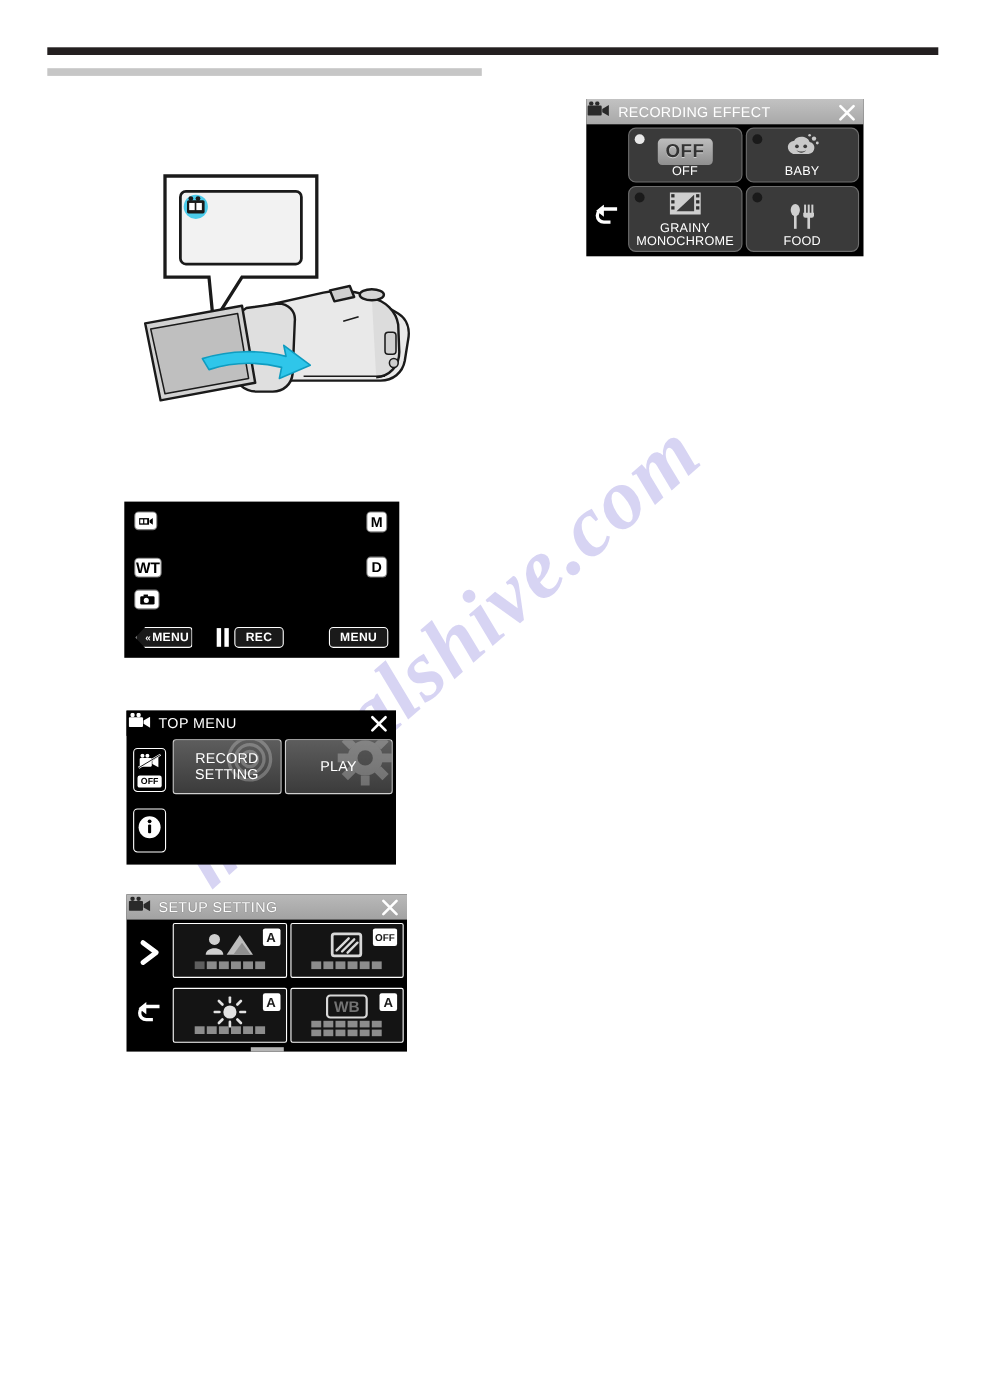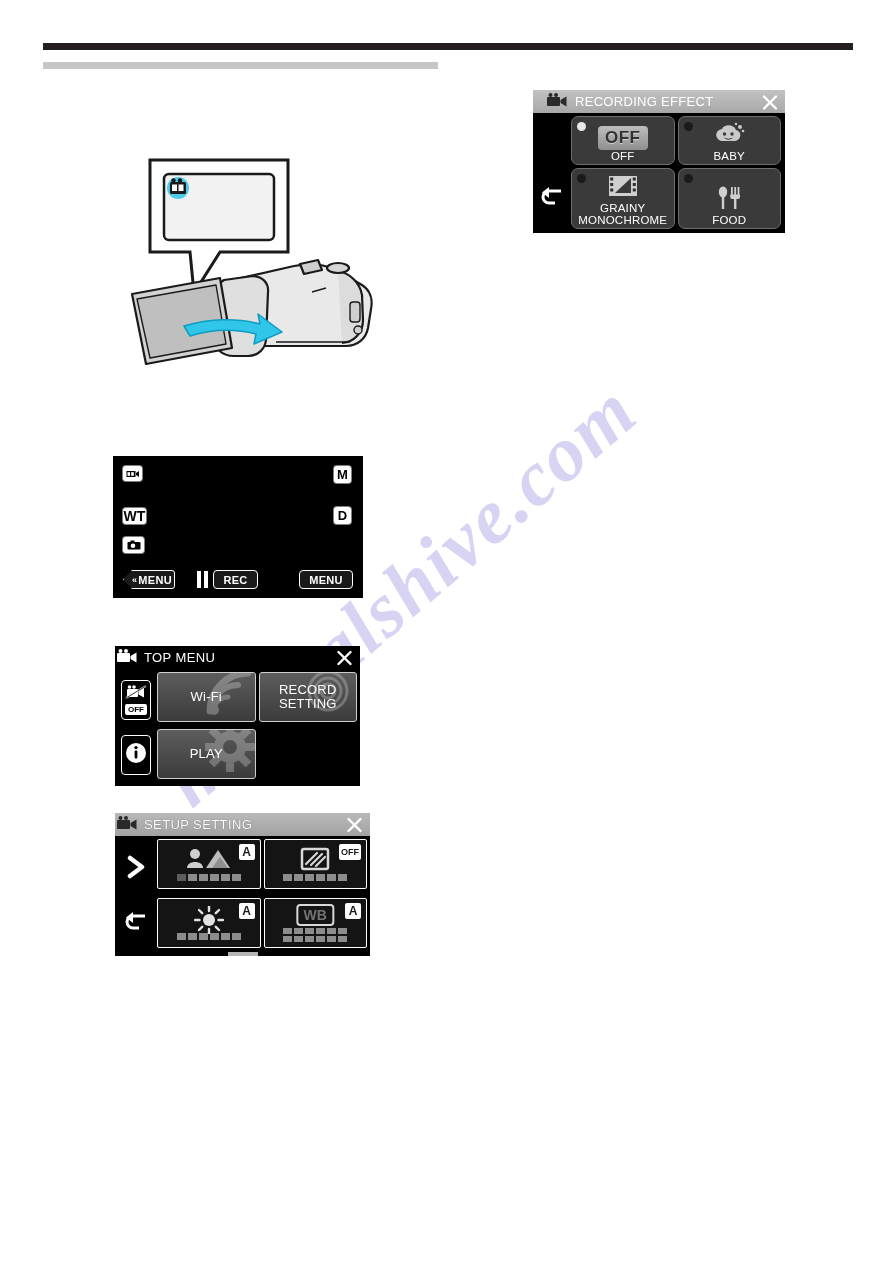--- a/index.html
+++ b/index.html
@@ -277,21 +277,21 @@
     position: absolute;
     left: 533px; top: 90px;
     width: 252px; height: 143px;
     background: #000;
   }
   .eff-head {
     height: 23px;
     background: linear-gradient(#c2c2c2, #a8a8a8);
     display: flex;
     align-items: center;
-    padding: 0 14px;
+    padding: 0 1px;
     position: relative;
     box-sizing: border-box;
   }
   .eff-title {
     font-size: 13px;
     color: #ffffff;
     margin-left: 8px;
     letter-spacing: 0.3px;
   }
   .eff-body {
@@ -477,33 +477,20 @@
         <span>
           <svg width="22" height="22" viewBox="0 0 22 22">
               <circle cx="11" cy="11" r="10" fill="#fff"></circle>
               <rect x="9.6" y="8.5" width="2.8" height="8" rx="1" fill="#000"></rect>
               <circle cx="11" cy="5.6" r="1.7" fill="#000"></circle>
             </svg>
         </span>
       </div>
     </div>
     <div class="menu-grid">
-      <div class="tile">
-        <span class="tile-ghost left-g">
-          <svg width="56" height="46" viewBox="0 0 56 46">
-              <g fill="none" stroke="#dcdcdc" stroke-width="7" stroke-linecap="round">
-                <path d="M6 42 A38 38 0 0 1 44 4"></path>
-                <path d="M8 42 A26 26 0 0 1 34 16" stroke-width="6"></path>
-                <path d="M10 42 A14 14 0 0 1 24 28" stroke-width="5"></path>
-              </g>
-              <circle cx="10" cy="41" r="5" fill="#dcdcdc"></circle>
-            </svg>
-        </span>
-        <span class="tile-label">Wi-Fi</span>
-      </div>
       <div class="tile">
         <span class="tile-ghost">
           <svg width="48" height="48" viewBox="0 0 48 48">
               <g fill="none" stroke="#d0d0d0" stroke-width="3">
                 <circle cx="24" cy="22" r="19"></circle>
                 <circle cx="24" cy="22" r="13"></circle>
                 <circle cx="24" cy="22" r="7"></circle>
               </g>
             </svg>
         </span>

